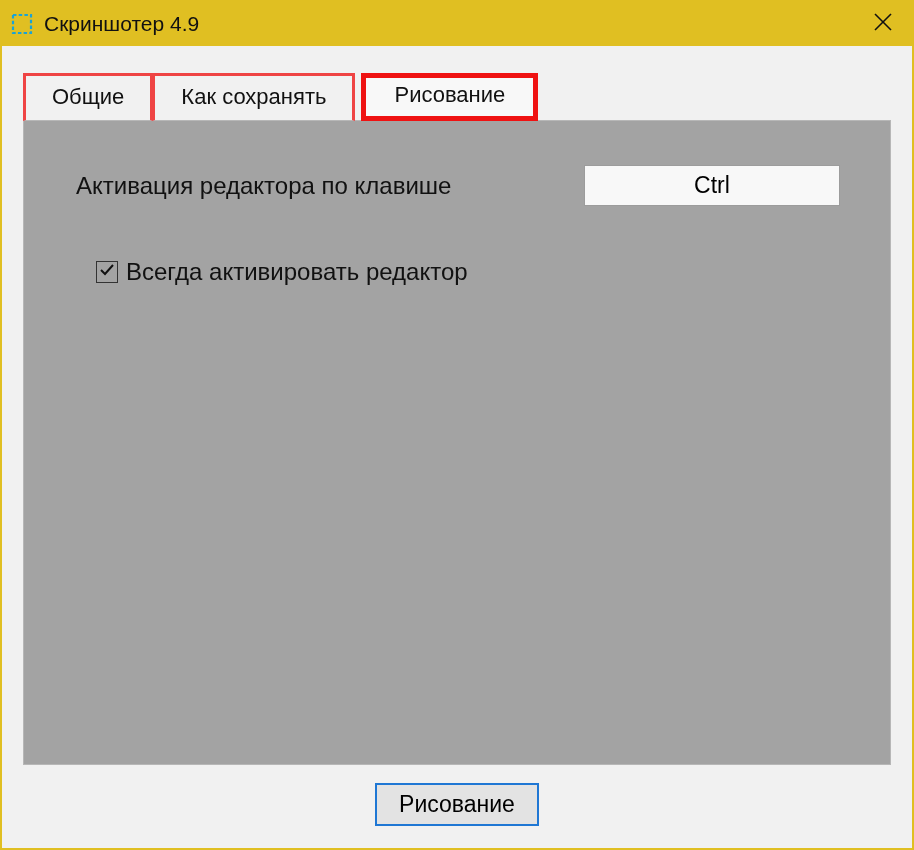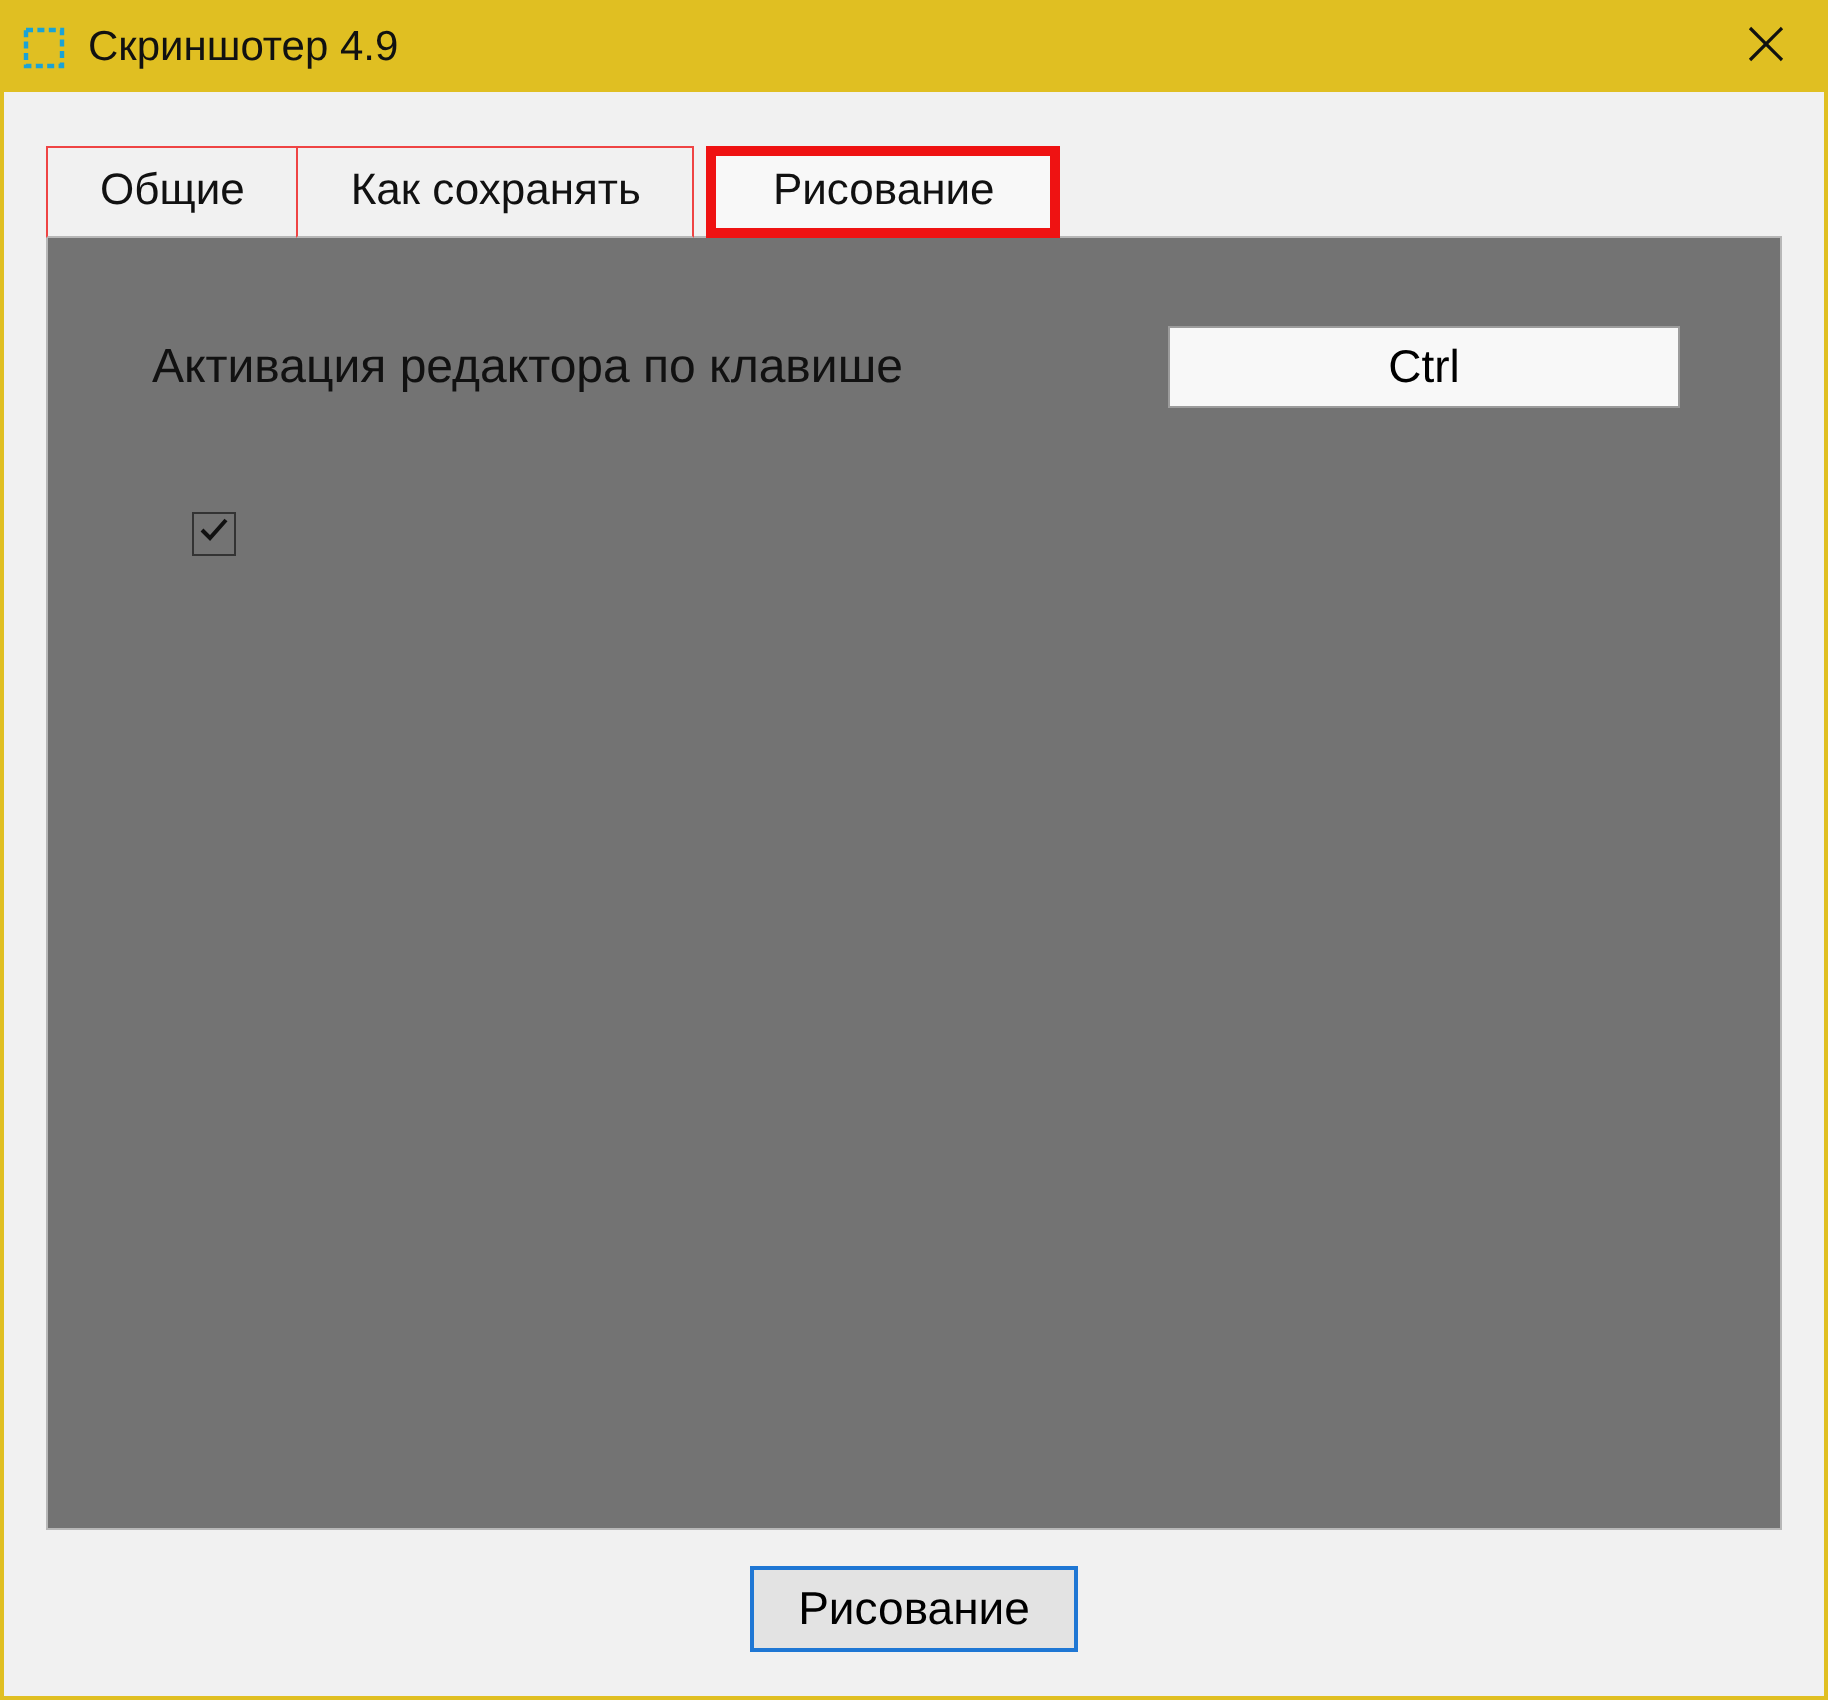--- a/index.html
+++ b/index.html
@@ -62,21 +62,21 @@
       padding: 26px 21px 22px 21px;
       display: flex;
       flex-direction: column;
     }
     .tabstrip {
       display: flex;
       position: relative;
       z-index: 2;
     }
     .tab {
-      border: 1px solid #ef4444;
+      border: 3px solid #ef4444;
       background: #f1f1f1;
       padding: 8px 26px 10px 26px;
       font-size: 22px;
       color: #111;
       margin-right: 0px;
       position: relative;
       bottom: -1px;
       border-bottom: 1px solid #b7b7b7;
       cursor: default;
     }
@@ -88,21 +88,21 @@
       border-bottom: 1px solid #f8f8f8;
     }
     .tab.highlighted-wrap {
       border: 5px solid #ef1212;
       padding: 0;
       margin-left: 6px;
     }
     .tab-panel {
       flex: 1;
       border: 1px solid #b7b7b7;
-      background: #737373;
+      background: #a3a3a3;
       padding: 44px 50px 30px 52px;
       position: relative;
       z-index: 1;
     }
     .row-activation {
       display: flex;
       justify-content: space-between;
       align-items: center;
       margin-bottom: 52px;
     }
@@ -202,20 +202,21 @@
       </div>
 
       <div class="checkbox-row">
         <span class="checkbox-box">
           <span>
             <svg viewBox="0 0 16 16">
               <polyline points="2,8 6,12 14,3" fill="none" stroke="#111" stroke-width="2"></polyline>
             </svg>
           </span>
         </span>
+        <span class="checkbox-label">Всегда активировать редактор</span>
       </div>
 
 
     </div>
 
     <div class="footer">
       <button class="save-btn">Рисование</button>
     </div>
 
   </div>

